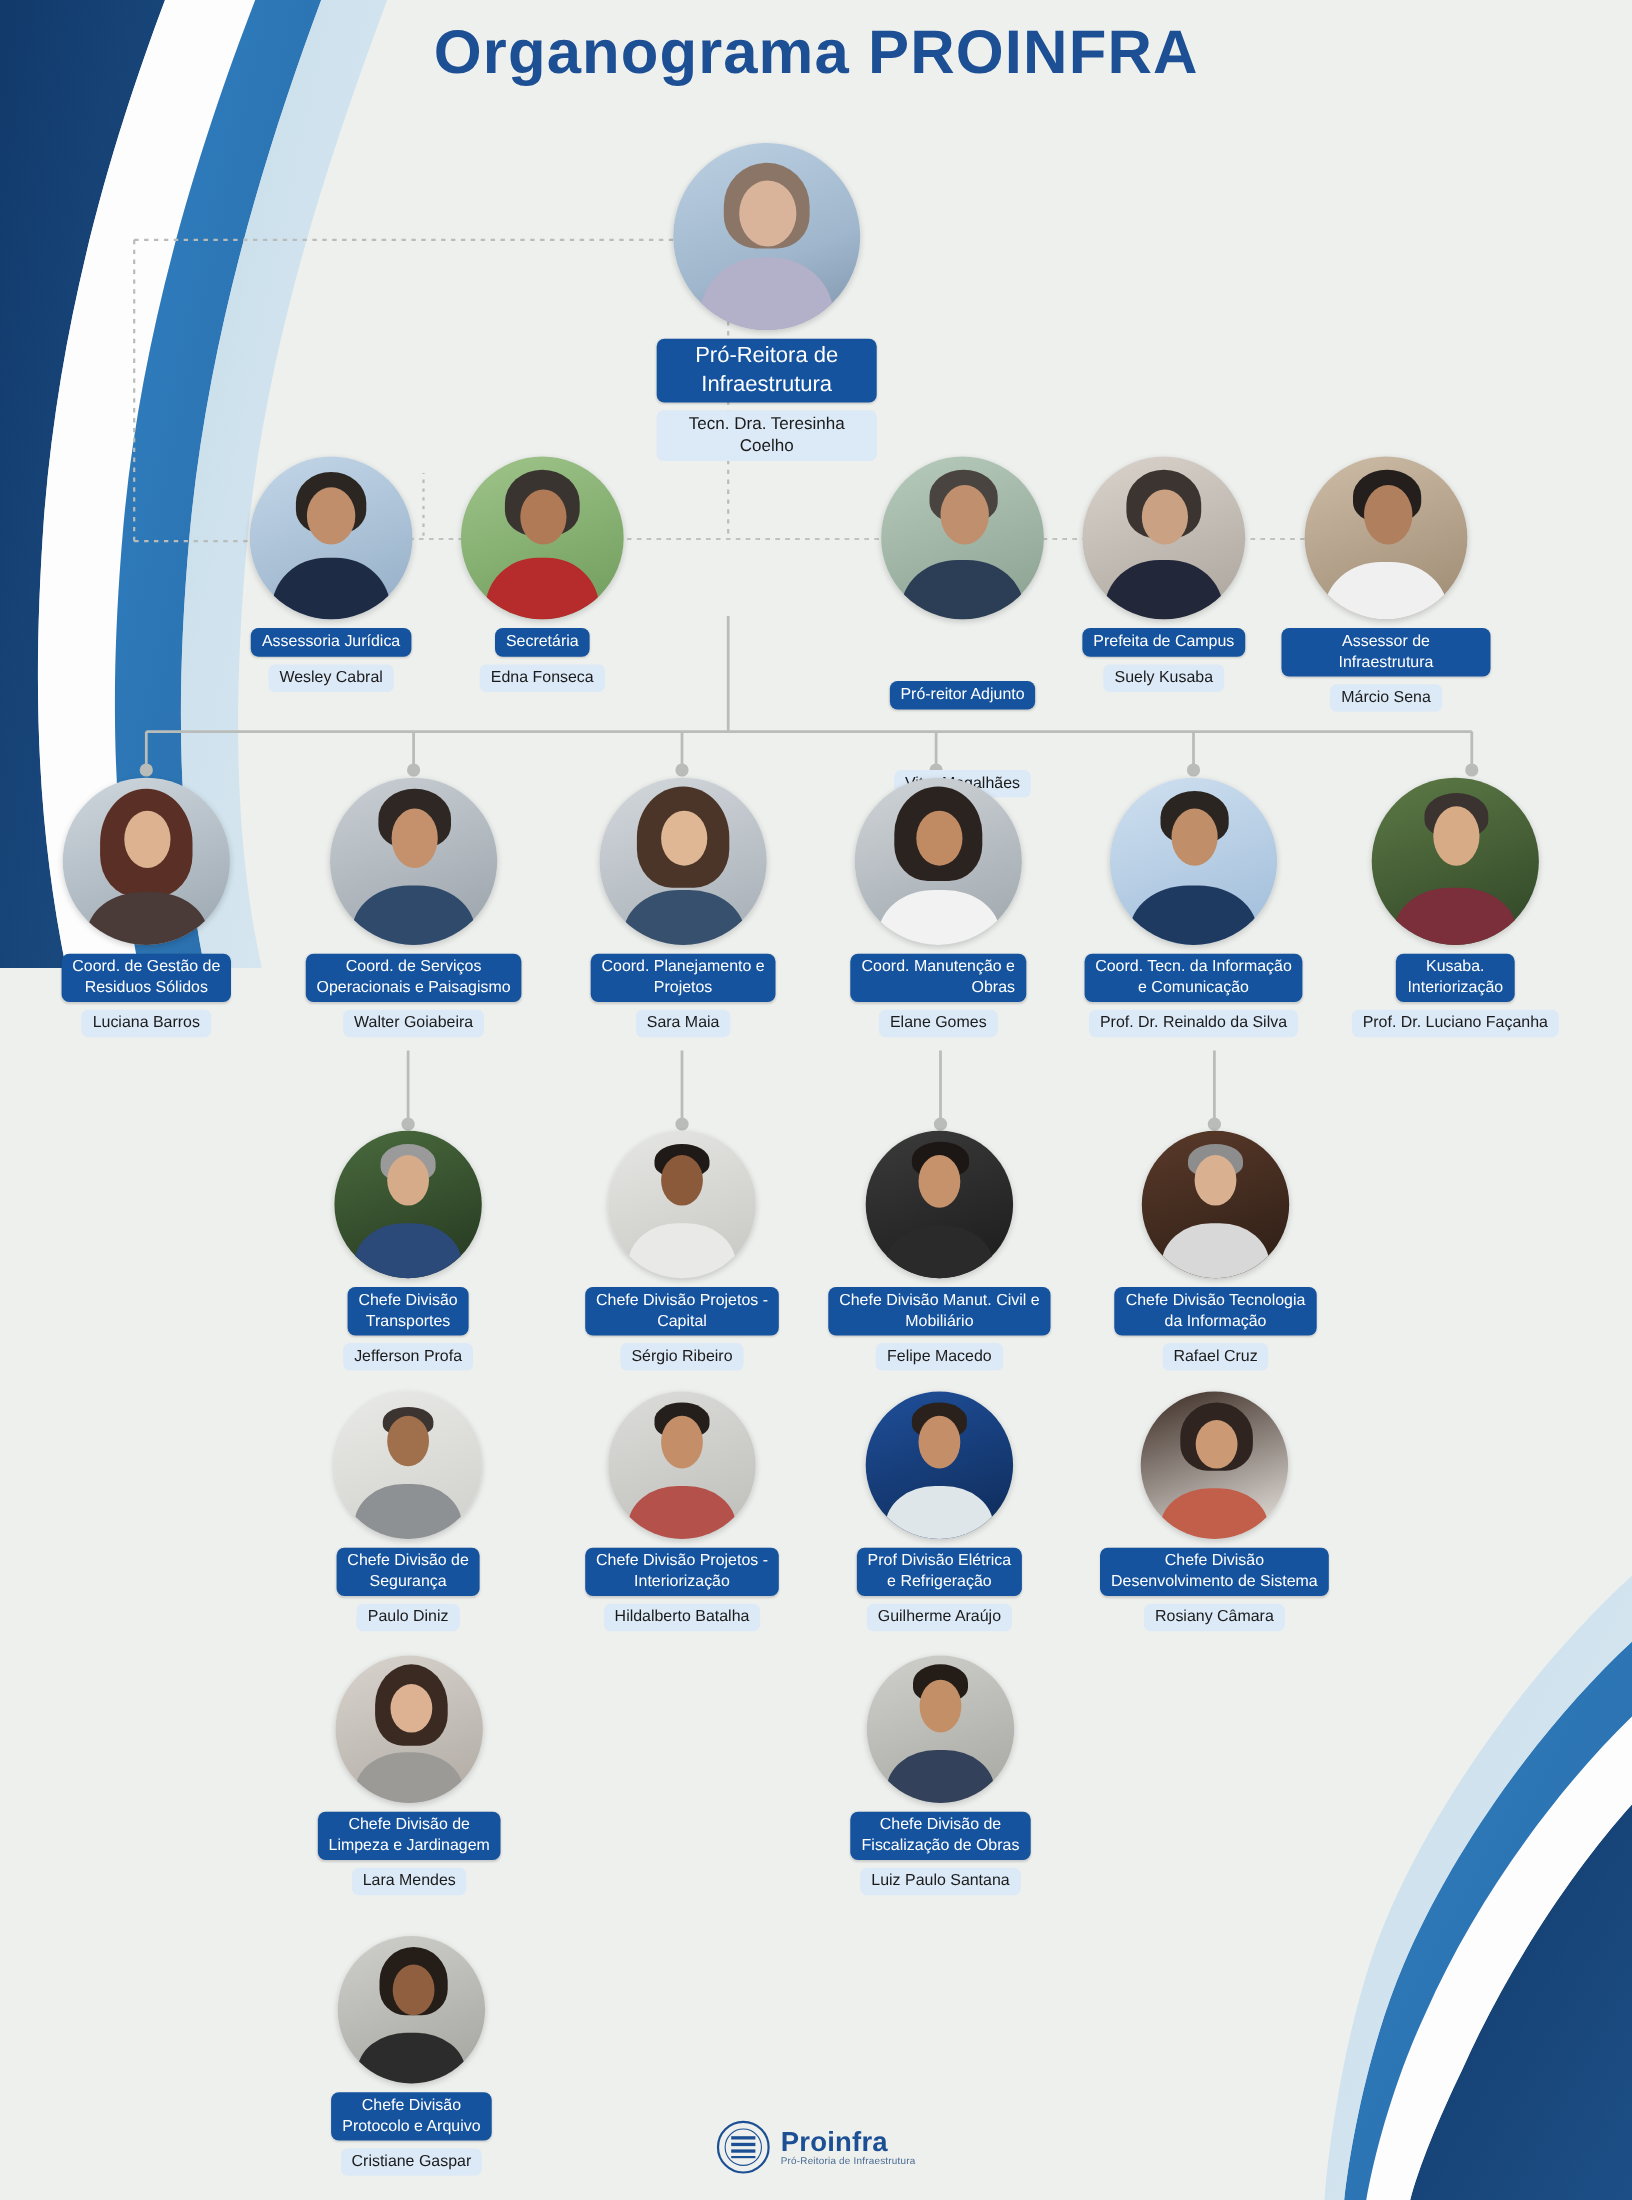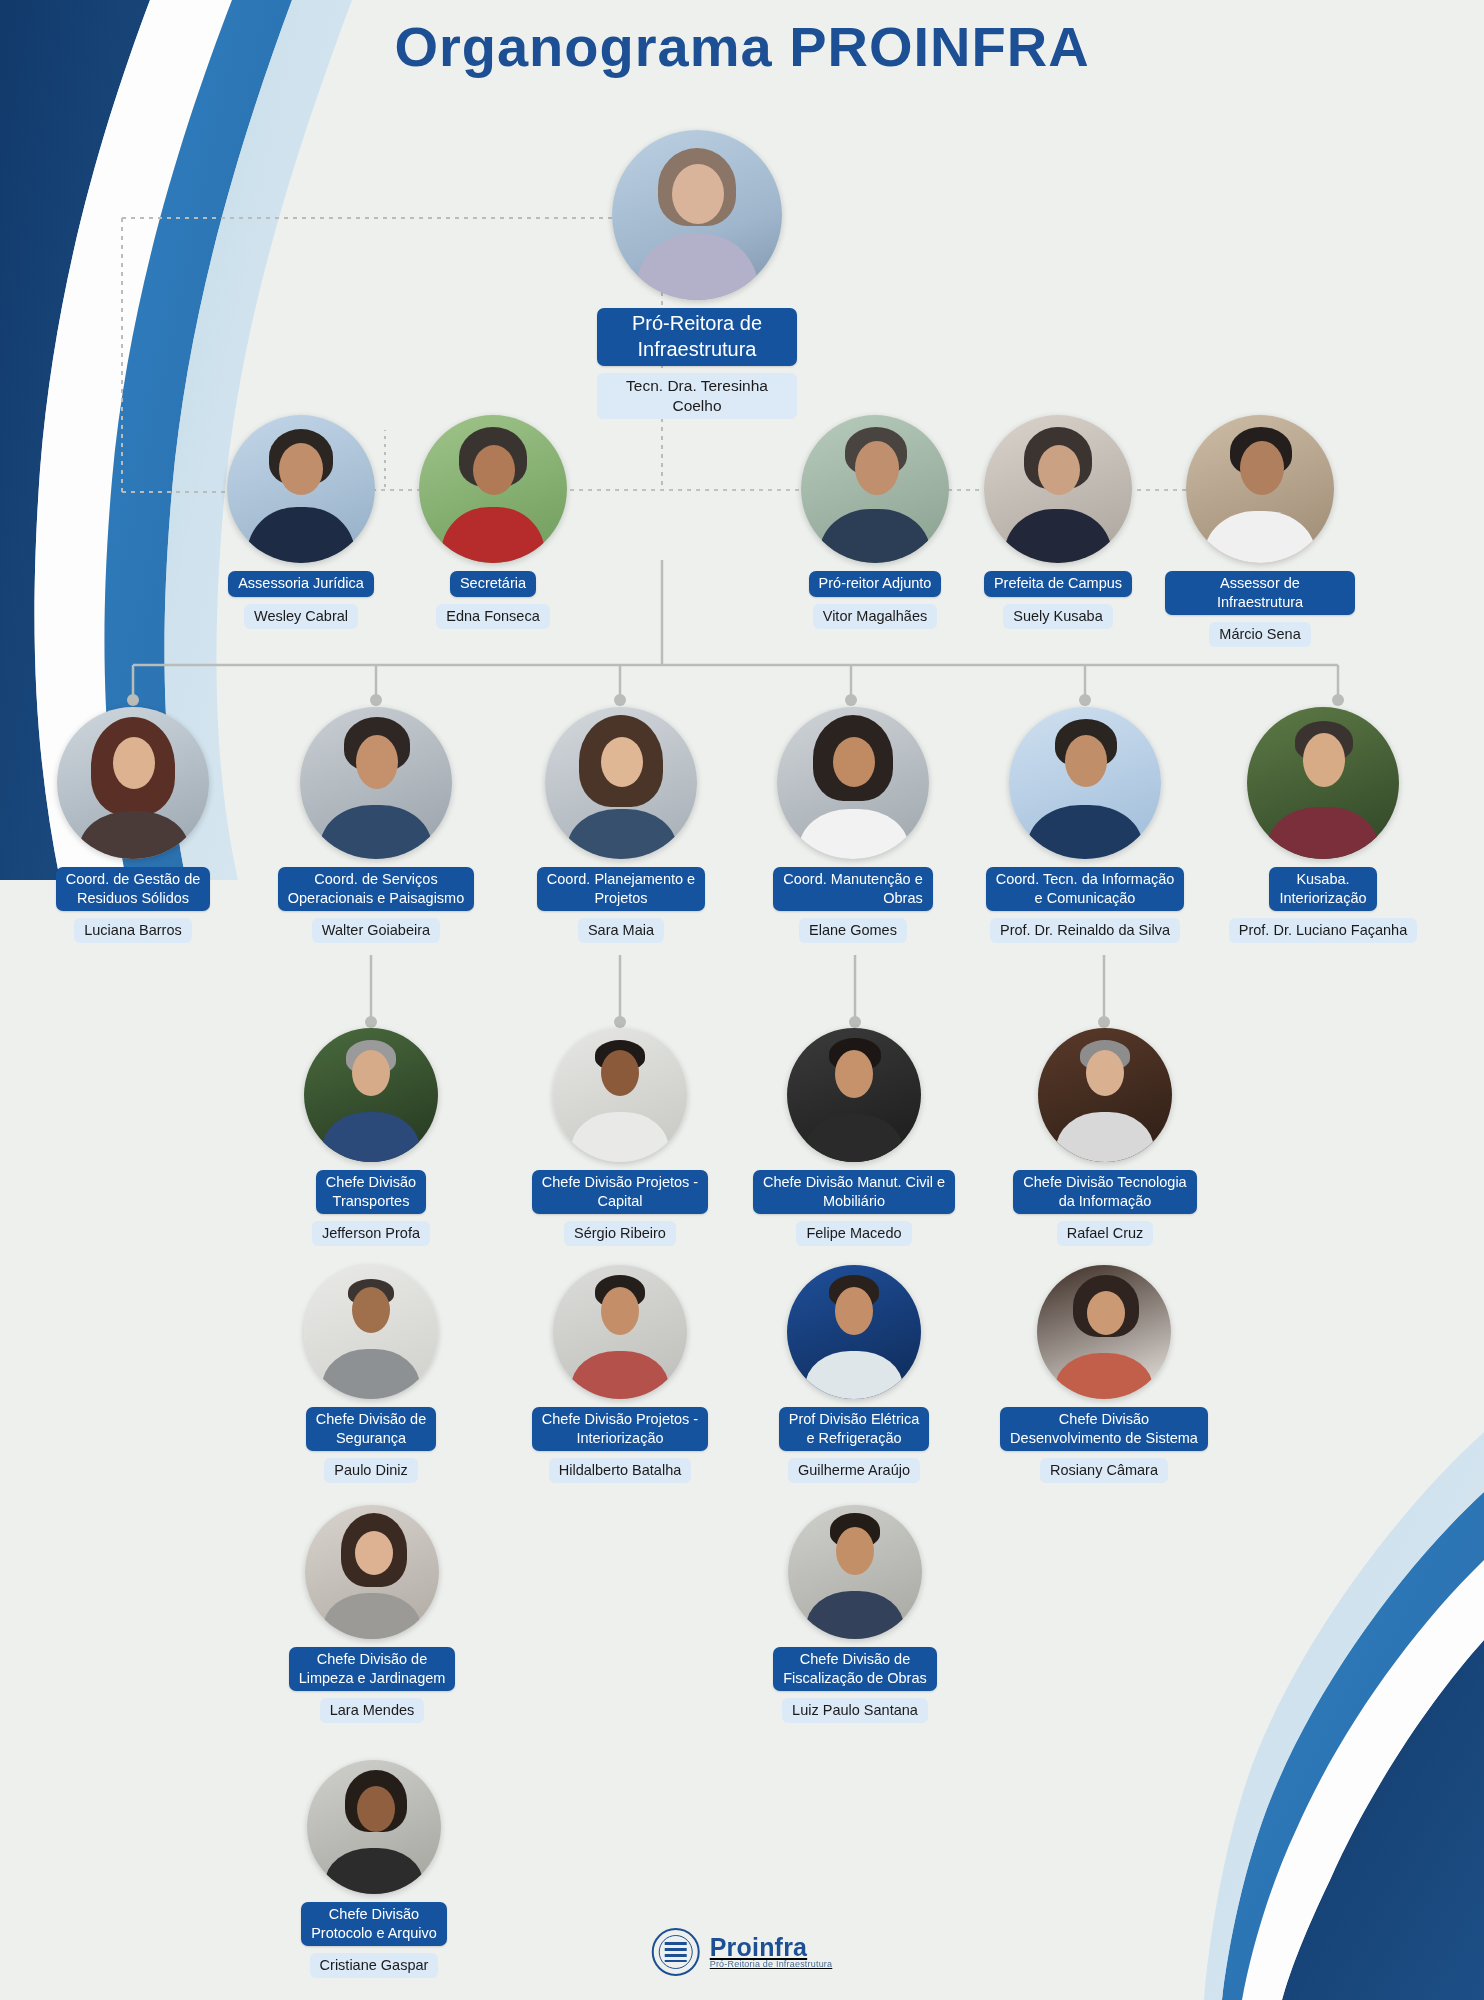--- a/index.html
+++ b/index.html
@@ -93,21 +93,20 @@
   
   #footer-logo {
     position: absolute;
     left: 50%;
     transform: translateX(-50%);
     bottom: 24px;
     display: flex;
     align-items: center;
     gap: 10px;
     z-index: 5;
-    text-decoration: underline;
   }
   #footer-logo .seal {
     width: 48px; height: 48px;
     border-radius: 50%;
     border: 2px solid #1c4f93;
     position: relative;
     background: #eef0ee;
   }
   #footer-logo .seal::after {
     content: "";
@@ -256,21 +255,21 @@
 <div class="node lvl1" style="left:413px; top:415px; width:160px;">
   <div class="photo" style="width:148px;height:148px;background:linear-gradient(160deg,#9fc48a,#6f9c5c);">
     <div class="hair" style="left:40px;top:12px;width:68px;height:60px;background:#3a3430;"></div>
     <div class="head" style="left:54px;top:30px;width:42px;height:50px;background:#b07a56;"></div>
     <div class="body" style="left:22px;top:92px;width:104px;height:78px;background:#b62b2b;"></div>
   </div>
   <div class="role">Secretária</div>
   <div class="name">Edna Fonseca</div>
 </div>
 
-<div class="node lvl1" style="left:790px; top:415px; width:170px;">
+<div class="node lvl1" style="left:790px; top:415px; width:170px;gap:48px;">
   <div class="photo" style="width:148px;height:148px;background:linear-gradient(160deg,#b7cbbd,#8aa08f);">
     <div class="hair" style="left:44px;top:12px;width:62px;height:48px;background:#4a4440;"></div>
     <div class="head" style="left:54px;top:26px;width:44px;height:54px;background:#c08f6d;"></div>
     <div class="body" style="left:18px;top:94px;width:112px;height:76px;background:#2b3e55;"></div>
   </div>
   <div class="role">Pró-reitor Adjunto</div>
   <div class="name">Vitor Magalhães</div>
 </div>
 
 <div class="node lvl1" style="left:975px; top:415px; width:166px;">

